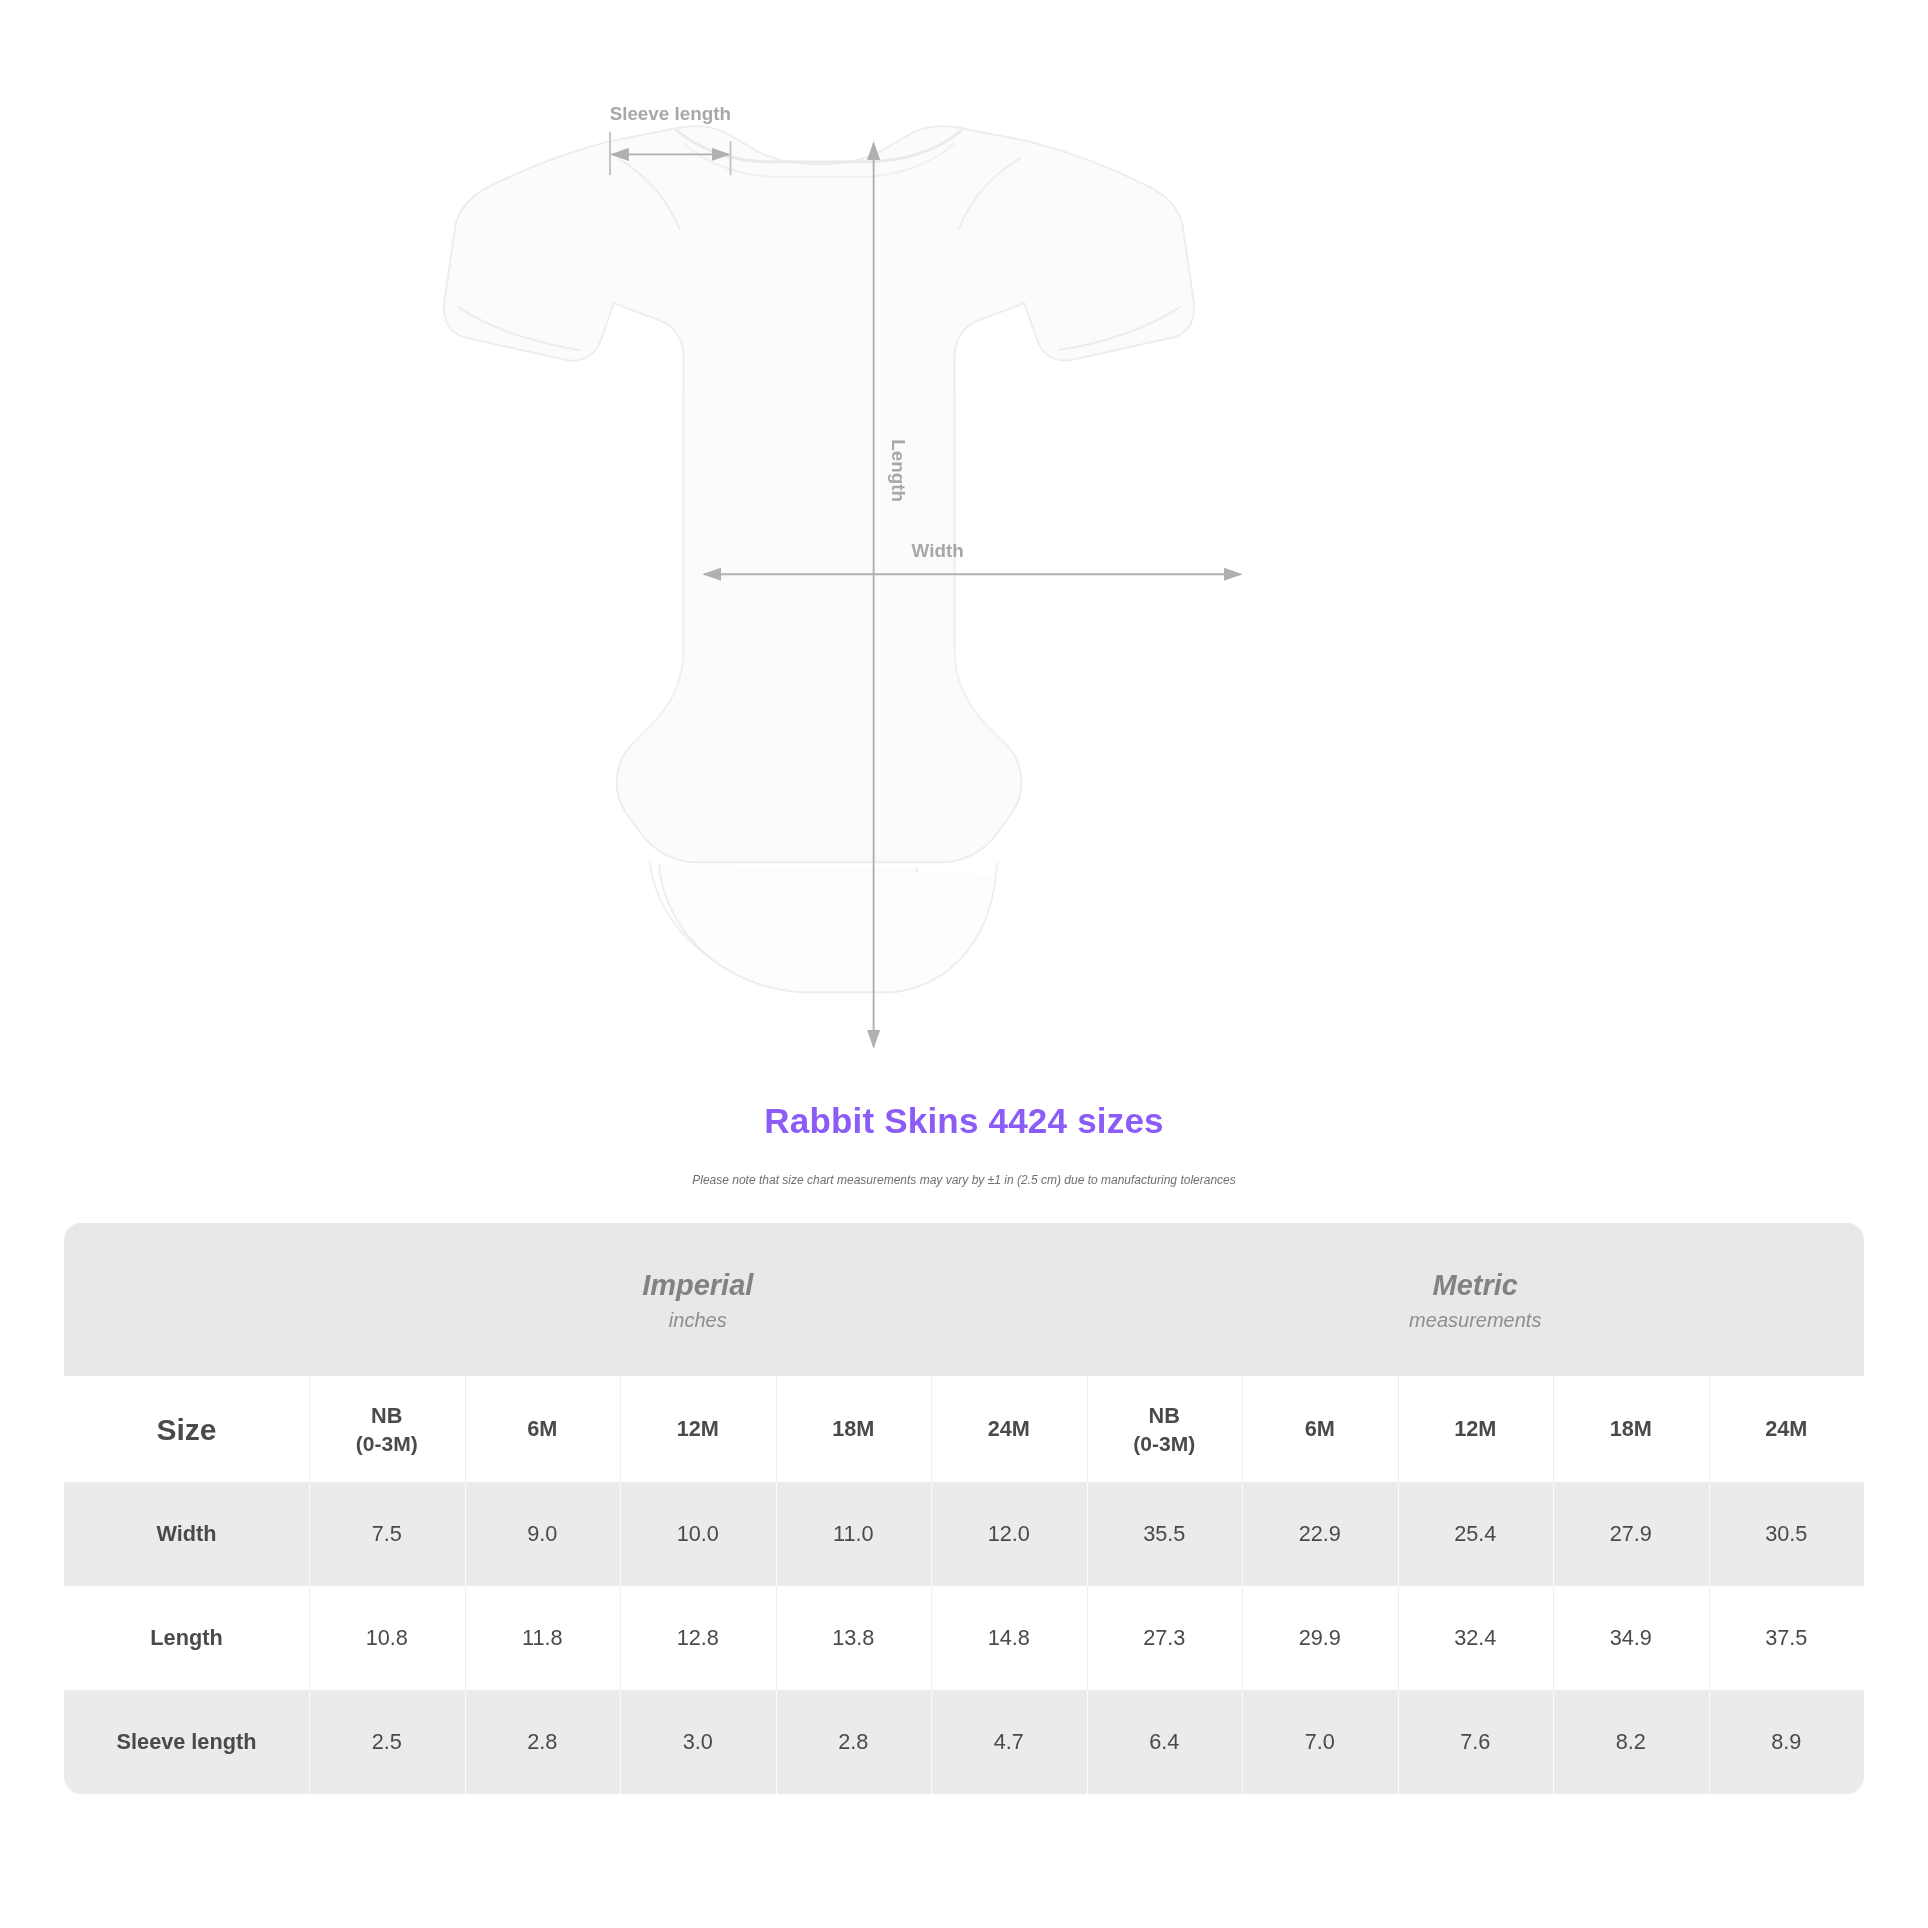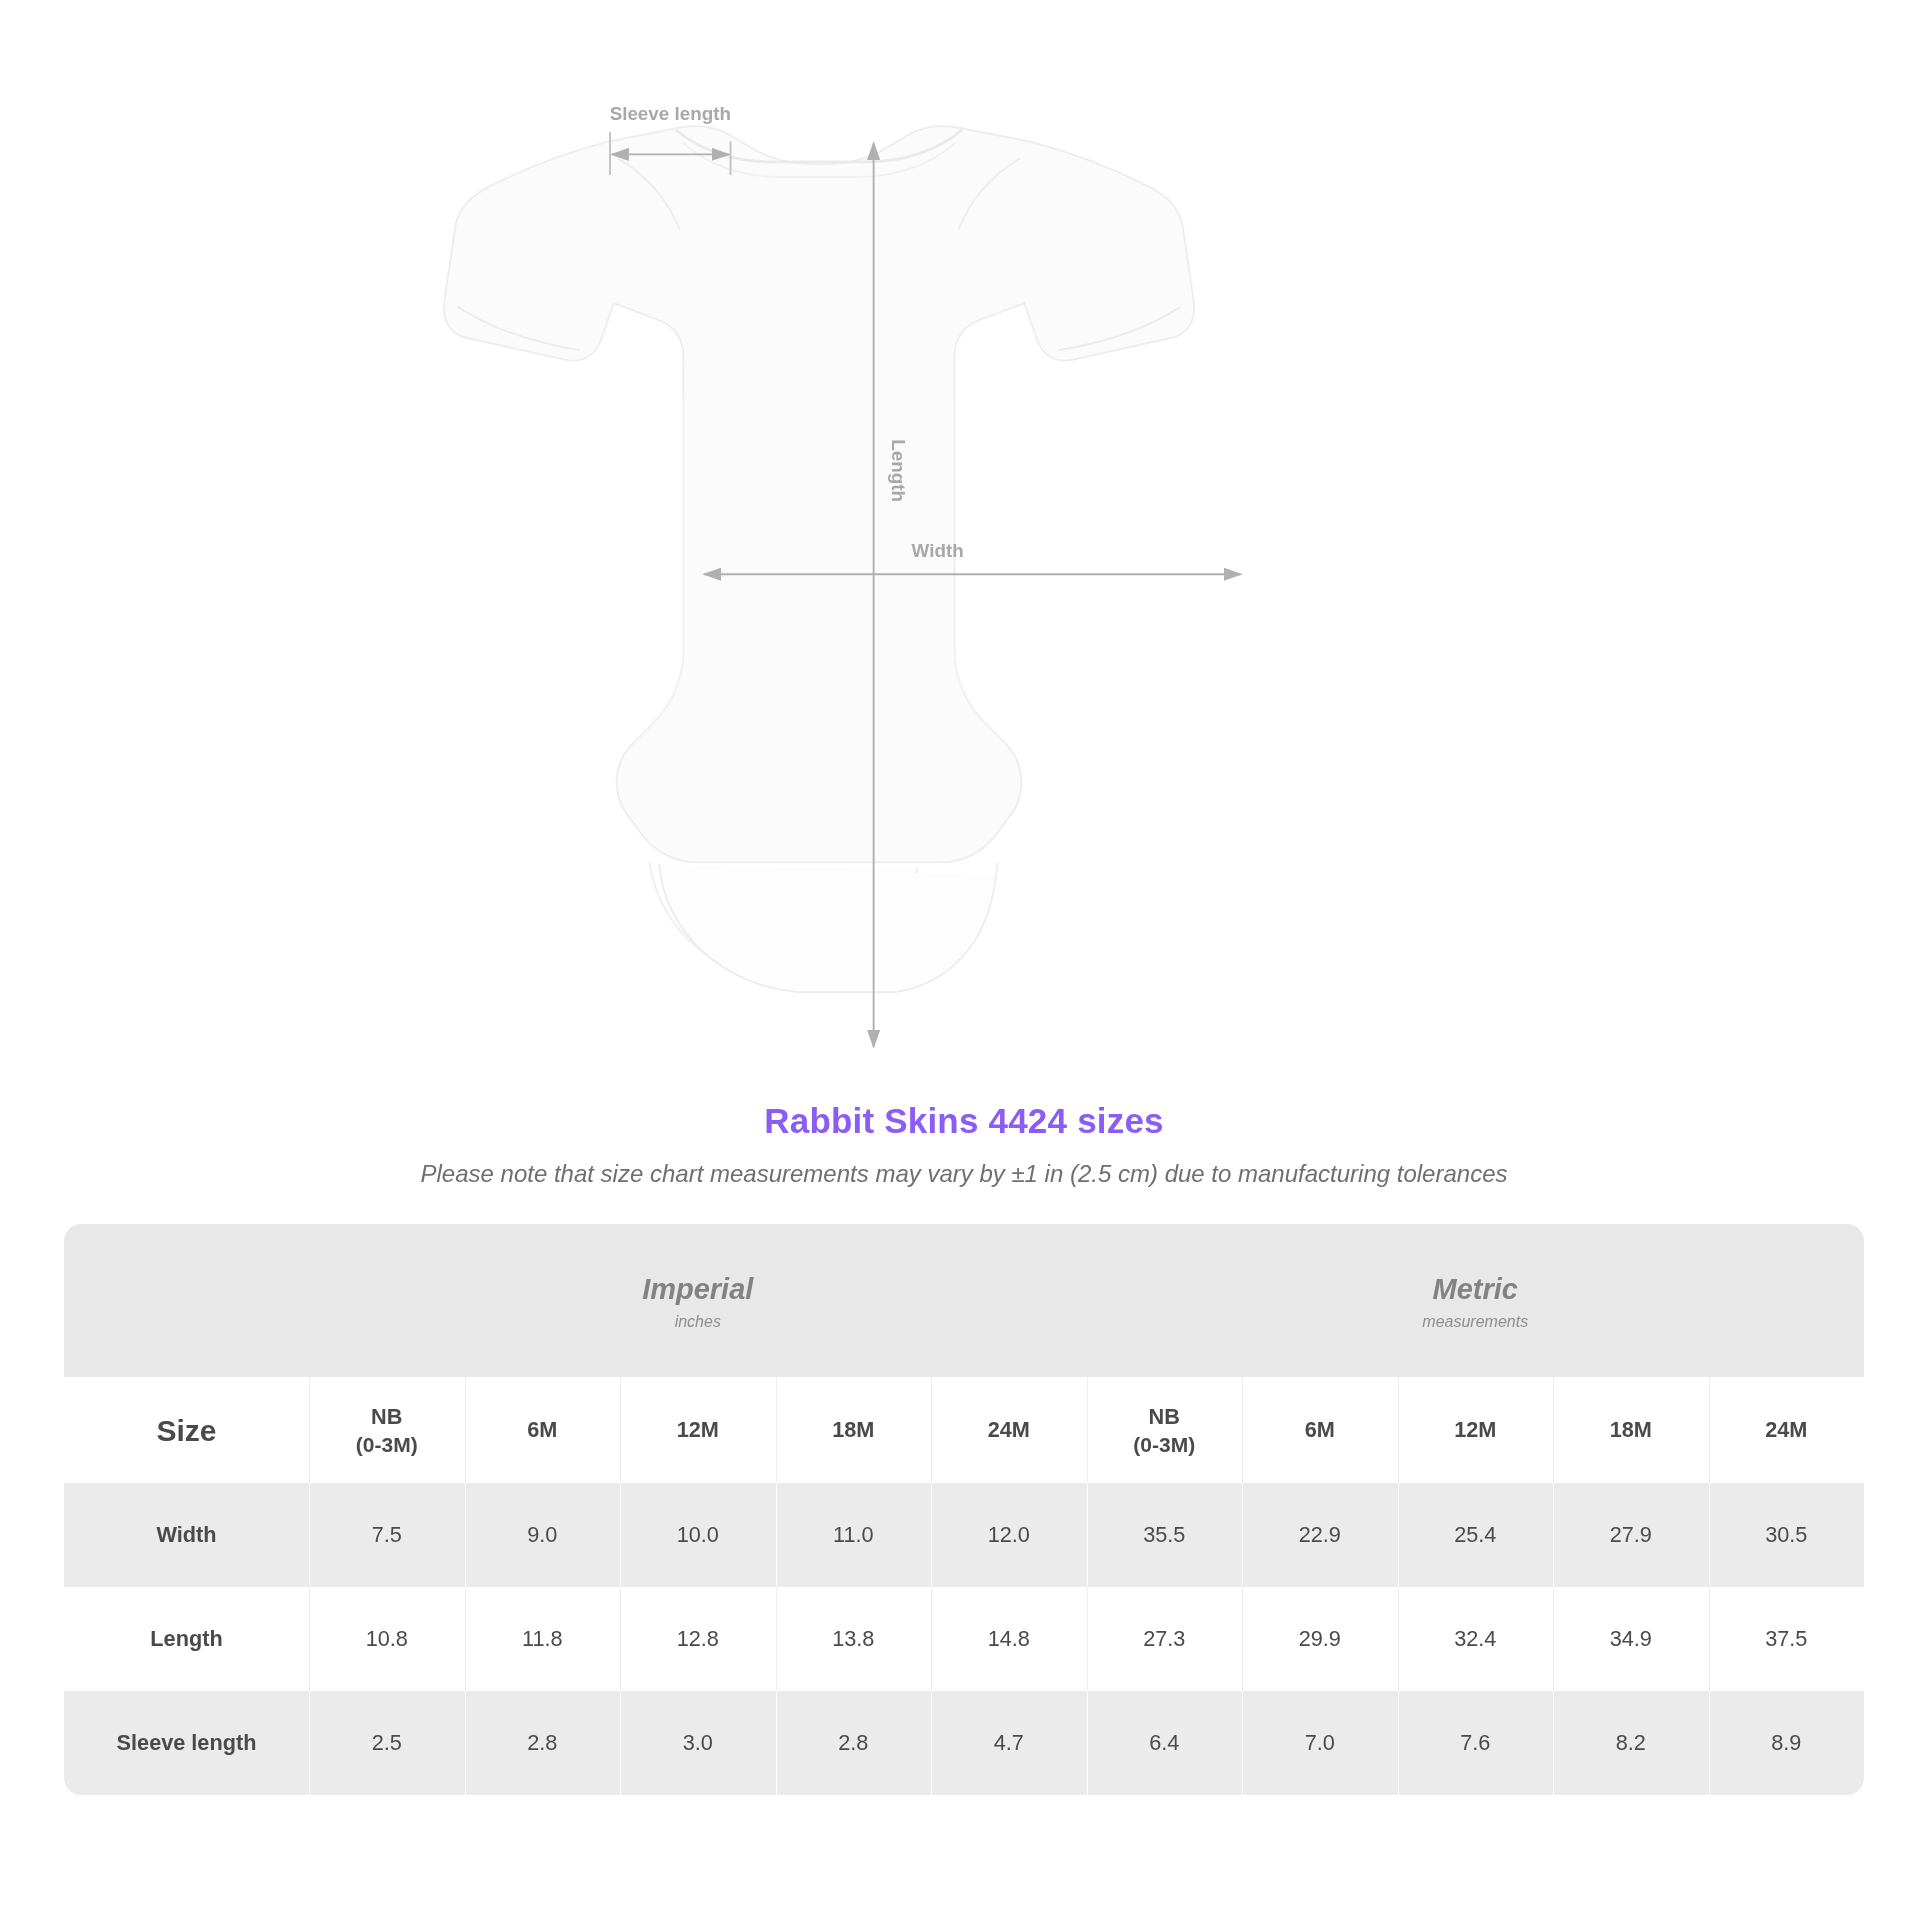--- a/index.html
+++ b/index.html
@@ -38,24 +38,24 @@
     margin-top: 9.4px;
   }
   .chart-title {
     font-size: 35px;
     font-weight: bold;
     color: #8b5cf6;
     letter-spacing: 0.2px;
     margin: 0;
   }
   .chart-note {
-    font-size: 24px;
+    font-size: 12px;
     font-style: italic;
     color: #6f6f6f;
-    margin-top: 19px;
+    margin-top: 32px;
   }
 
   
   .table-wrap {
     margin: 36px 64px 0 64px;
     border-radius: 17px;
     overflow: hidden;
   }
   table.size-table {
     border-collapse: collapse;
@@ -80,21 +80,21 @@
     background: #e8e8e8;
   }
   .unit-name {
     font-size: 29px;
     font-style: italic;
     font-weight: bold;
     color: #828282;
     line-height: 1.25;
   }
   .unit-sub {
-    font-size: 16px;
+    font-size: 20px;
     font-style: italic;
     color: #8e8e8e;
     margin-top: 5.6px;
   }
 
   
   .head-row td {
     background: #ffffff;
     height: 104px;
     font-weight: bold;

